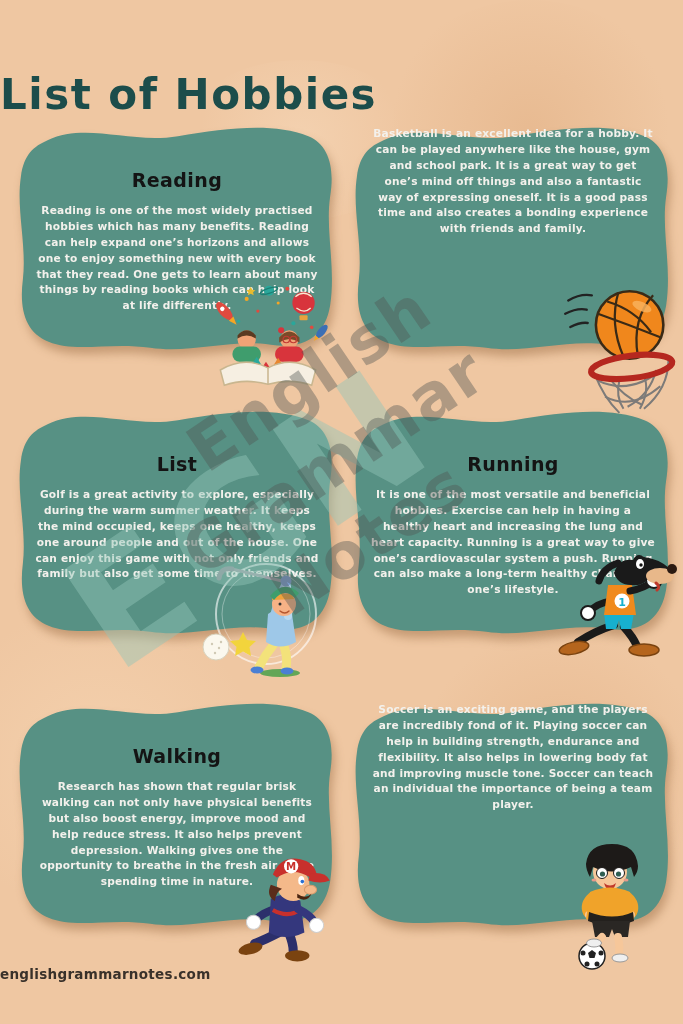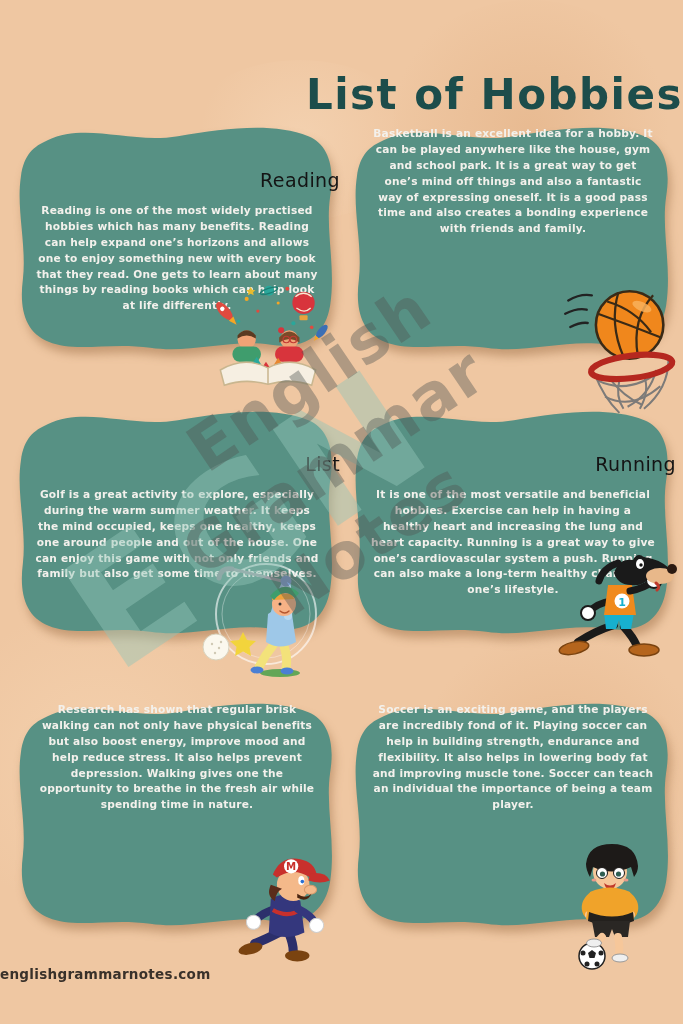--- a/index.html
+++ b/index.html
@@ -8,37 +8,37 @@
     background:#efc7a2;
     font-family:"DejaVu Sans","Liberation Sans",sans-serif;
   }
   .bg-blotch{position:absolute;border-radius:50%;pointer-events:none;z-index:0;}
   .b1{left:380px;top:0;width:300px;height:260px;background:radial-gradient(circle,rgba(226,176,132,.55),rgba(226,176,132,0) 70%);}
   .b2{left:-60px;top:600px;width:320px;height:320px;background:radial-gradient(circle,rgba(247,214,180,.6),rgba(247,214,180,0) 70%);}
   .b3{left:420px;top:620px;width:280px;height:300px;background:radial-gradient(circle,rgba(224,170,124,.45),rgba(224,170,124,0) 70%);}
   .b4{left:180px;top:60px;width:240px;height:160px;background:radial-gradient(circle,rgba(248,219,189,.5),rgba(248,219,189,0) 70%);}
 
   .poster-title{
-    position:absolute;top:42px;left:0;width:100%;text-align:right;
+    position:absolute;top:42px;left:0;width:100%;text-align:left;
     font-size:42px;font-weight:800;color:#1c4d4b;letter-spacing:1.5px;z-index:3;
   }
 
   .card{position:absolute;width:326px;height:252px;z-index:2;}
   .card-pos-0{left:14px;top:114px;}
   .card-pos-1{left:350px;top:114px;}
   .card-pos-2{left:14px;top:398px;}
   .card-pos-3{left:350px;top:398px;}
   .card-pos-4{left:14px;top:690px;}
   .card-pos-5{left:350px;top:690px;}
   .blob{position:absolute;left:0;top:0;width:100%;height:100%;
     filter:drop-shadow(3px 7px 5px rgba(141,94,52,.42));}
   .blob path{fill:#579184;}
   .card-title{
-    position:relative;margin:55px 0 0;text-align:right;
-    font-size:19px;font-weight:400;color:#141414;letter-spacing:.4px;z-index:1;
+    position:relative;margin:55px 0 0;text-align:center;
+    font-size:19px;font-weight:700;color:#141414;letter-spacing:.4px;z-index:1;
   }
   .card-text{
     position:relative;margin:12px auto 0;width:calc(100% - 42px);
     text-align:center;font-size:10.6px;line-height:1.5;font-weight:700;
     color:#f3f1ec;letter-spacing:.2px;z-index:1;
   }
   .illus{position:absolute;z-index:2;}
   .illus-reading{right:6px;bottom:-32px;width:132px;height:118px;}
   .illus-basketball{right:-12px;bottom:-52px;width:128px;height:138px;}
   .illus-golf{right:6px;bottom:-30px;width:148px;height:128px;}
@@ -212,20 +212,21 @@
       <circle cx="89" cy="14" r="1.7" fill="#111"></circle>
     <path d="M66 12 q-15 5 -19 18" stroke="#1a1a1a" stroke-width="7" fill="none" stroke-linecap="round"></path>
     <path d="M104 32 q5 4 1 7" stroke="#c0392b" stroke-width="3" fill="none" stroke-linecap="round"></path>
   </svg>
 </section>
 
 <section class="card card-pos-4">
   <svg class="blob" viewBox="0 0 330 250" preserveAspectRatio="none" aria-hidden="true">
     <path d="M34 26 C 74 8 118 30 166 22 C 214 14 262 8 298 22 C 318 30 325 52 320 82 C 315 116 326 152 320 190 C 315 220 294 234 260 229 C 220 223 178 238 138 232 C 98 226 62 237 35 226 C 12 217 5 195 9 164 C 13 130 2 94 7 62 C 10 40 20 32 34 26 Z"></path>
   </svg>
+  <h2 class="card-title">Walking</h2>
   <p class="card-text">Research has shown that regular brisk walking can not only have physical benefits but also boost energy, improve mood and help reduce stress. It also helps prevent depression. Walking gives one the opportunity to breathe in the fresh air while spending time in nature.</p>
   <svg class="illus illus-walking" viewBox="0 0 118 120" aria-hidden="true">
     <path d="M52 62 q-13 4 -19 11" stroke="#2c2f6b" stroke-width="8" fill="none" stroke-linecap="round"></path>
     <circle cx="31" cy="75" r="7" fill="#fff" stroke="#cfcfcf"></circle>
     <path d="M58 84 q-15 8 -26 12" stroke="#2c2f6b" stroke-width="9" fill="none" stroke-linecap="round"></path>
     <path d="M66 86 q4 10 4 17" stroke="#2c2f6b" stroke-width="9" fill="none" stroke-linecap="round"></path>
     <ellipse cx="28" cy="101" rx="12" ry="5.5" fill="#7a4310" transform="rotate(-14 28 101)"></ellipse>
     <ellipse cx="74" cy="108" rx="12" ry="5.5" fill="#7a4310"></ellipse>
     <path d="M48 52 q16 -9 29 2 l4 31 q-19 9 -35 0 z" fill="#34377d"></path>
     <path d="M50 63 q16 9 29 -2" stroke="#c8302c" stroke-width="4" fill="none"></path>

